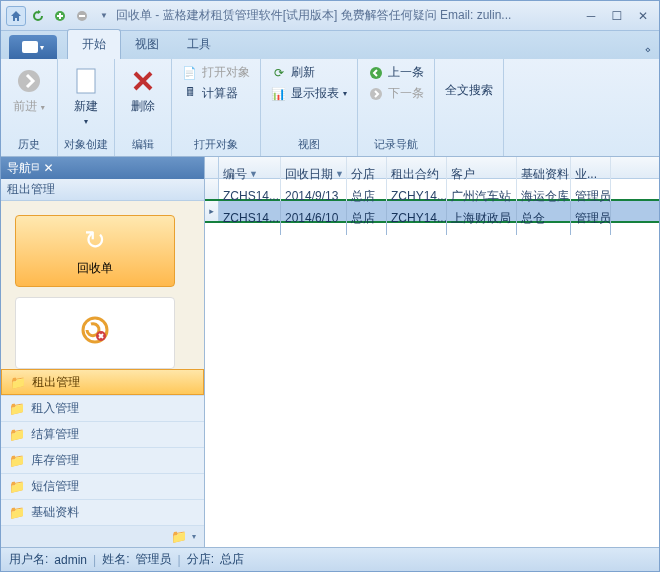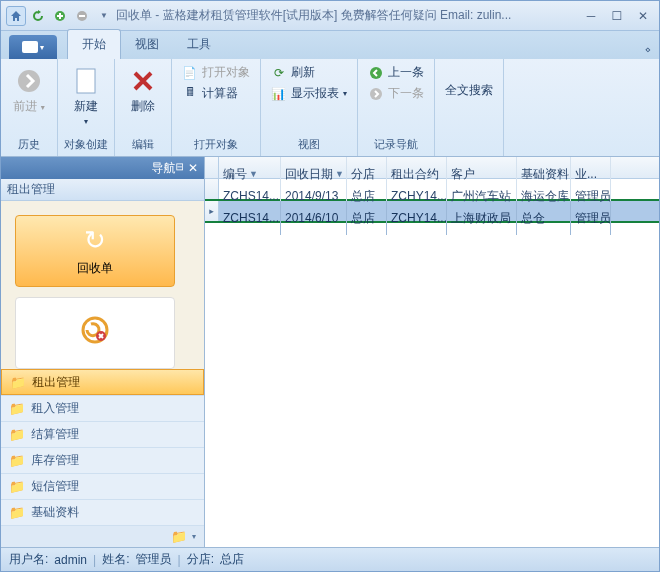--- a/index.html
+++ b/index.html
@@ -22,21 +22,21 @@
 .big-btn { display: flex; flex-direction: column; align-items: center; gap: 2px; padding: 2px 4px; min-width: 44px; }
 .big-btn .lbl { color: #2a456a; text-align: center; line-height: 1.2; }
 .big-btn.disabled .lbl { color: #a0a0a0; }
 .icon-box { width: 32px; height: 32px; display: flex; align-items: center; justify-content: center; font-size: 22px; }
 .small-items { display: flex; flex-direction: column; gap: 2px; }
 .small-btn { display: flex; align-items: center; gap: 4px; padding: 1px 4px; color: #2a456a; }
 .small-btn.disabled { color: #a0a0a0; }
 .small-icon { width: 16px; height: 16px; display: flex; align-items: center; justify-content: center; }
 .content { display: flex; height: 390px; }
 .nav-panel { width: 204px; background: #cfe1f4; border-right: 1px solid #9db9d7; display: flex; flex-direction: column; }
-.nav-header { height: 22px; background: linear-gradient(#6a95c7, #4d7bb3); color: #fff; display: flex; align-items: center; padding: 0 6px; justify-content: flex-end; }
+.nav-header { height: 22px; background: linear-gradient(#6a95c7, #4d7bb3); color: #fff; display: flex; align-items: center; padding: 0 6px; justify-content: flex-start; }
 .nav-sub { height: 22px; background: linear-gradient(#e6eff9, #cfe1f4); display: flex; align-items: center; padding: 0 6px; color: #3b5a82; border-bottom: 1px solid #b6cee6; }
 .nav-tiles { flex: 1; background: #f5f1e4; padding: 14px; overflow: hidden; }
 .tile { width: 160px; height: 72px; background: linear-gradient(#ffe8b0, #ffb94d); border: 1px solid #e8a030; border-radius: 4px; display: flex; flex-direction: column; align-items: center; justify-content: center; gap: 4px; margin-bottom: 10px; }
 .tile.white { background: #fff; border-color: #ddd; }
 .tile-icon { font-size: 26px; }
 .nav-cats { background: #e6eff9; }
 .cat { height: 26px; display: flex; align-items: center; padding: 0 8px; gap: 6px; color: #3b5a82; border-top: 1px solid #cedff0; cursor: pointer; }
 .cat.active { background: linear-gradient(#ffe6a8, #ffc85a); border: 1px solid #e8a030; color: #5a3a00; }
 .cat-strip { height: 22px; display: flex; align-items: center; justify-content: flex-end; padding: 0 8px; background: #dde9f6; border-top: 1px solid #cedff0; }
 .grid-area { flex: 1; background: #fff; overflow: hidden; }

